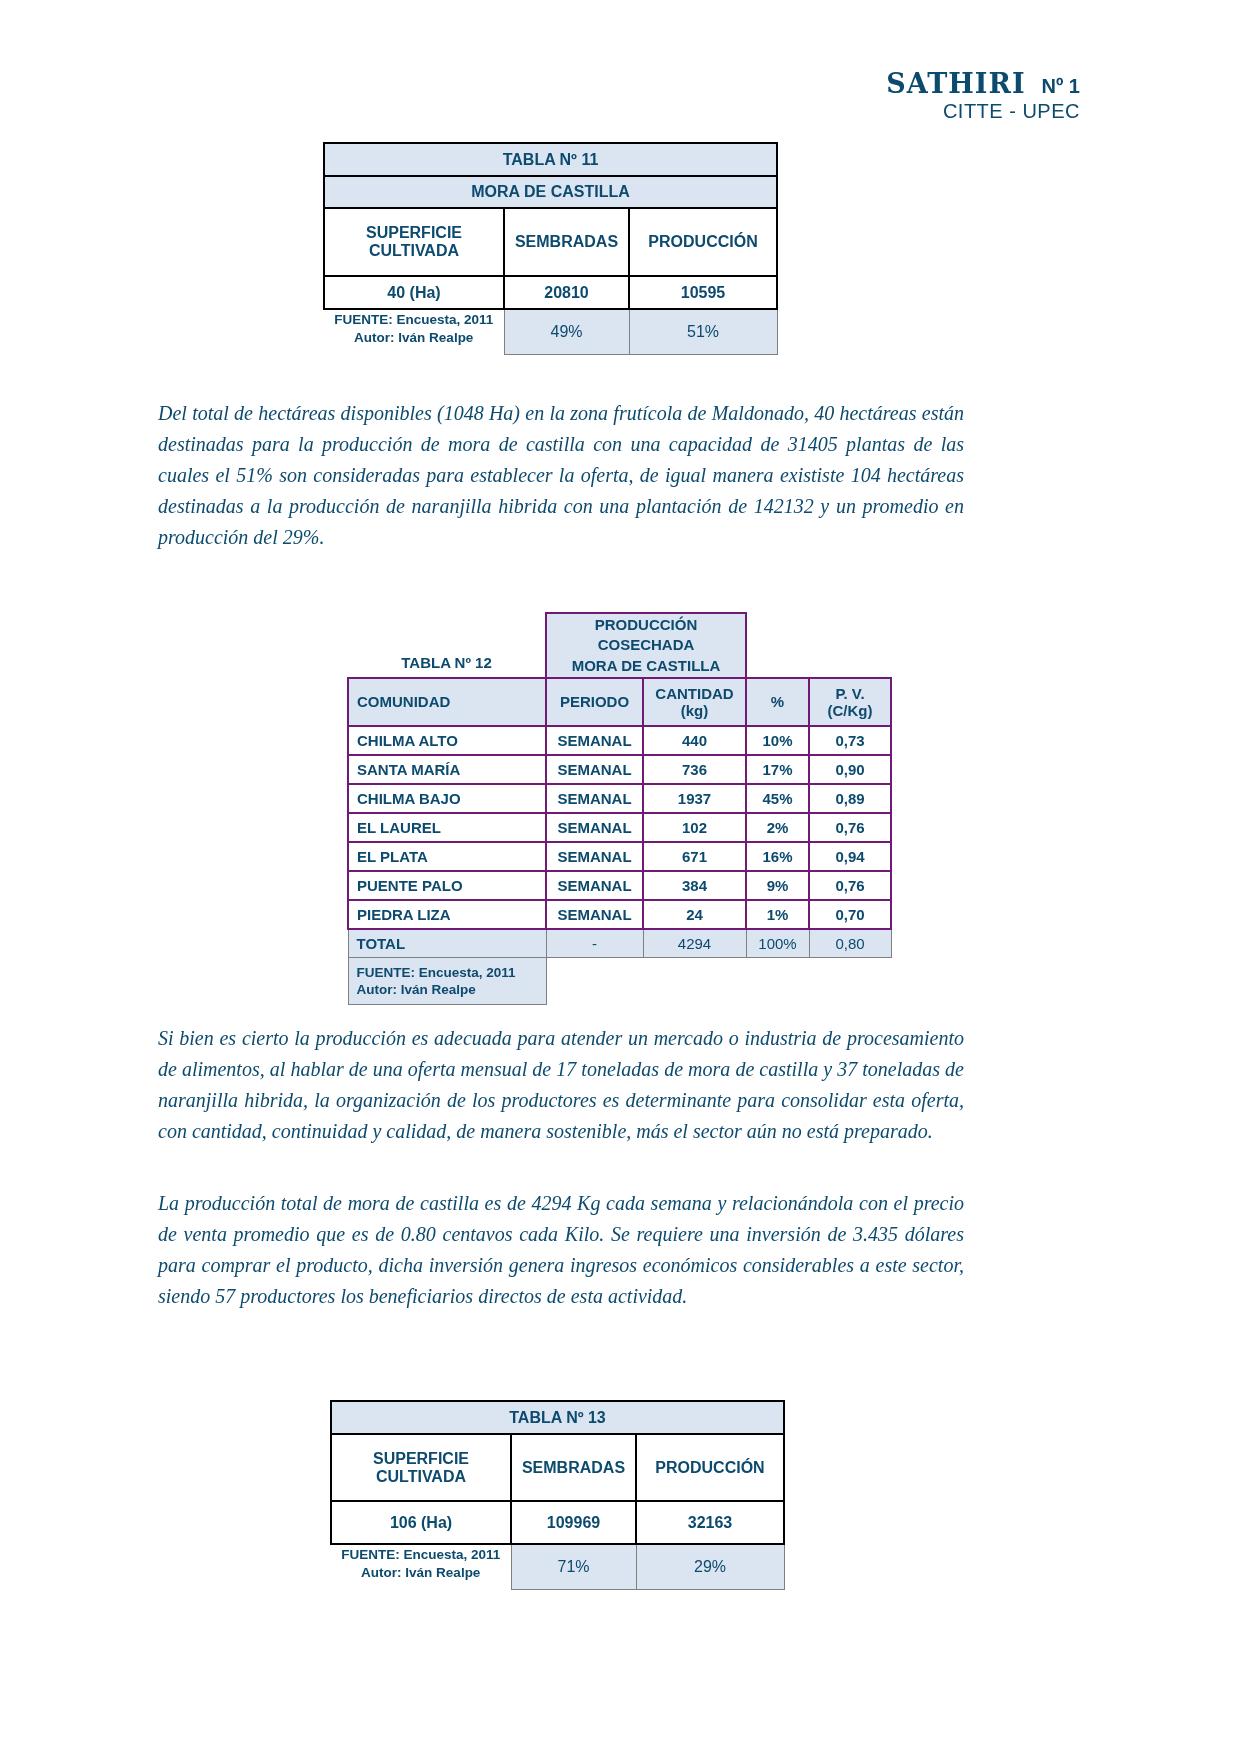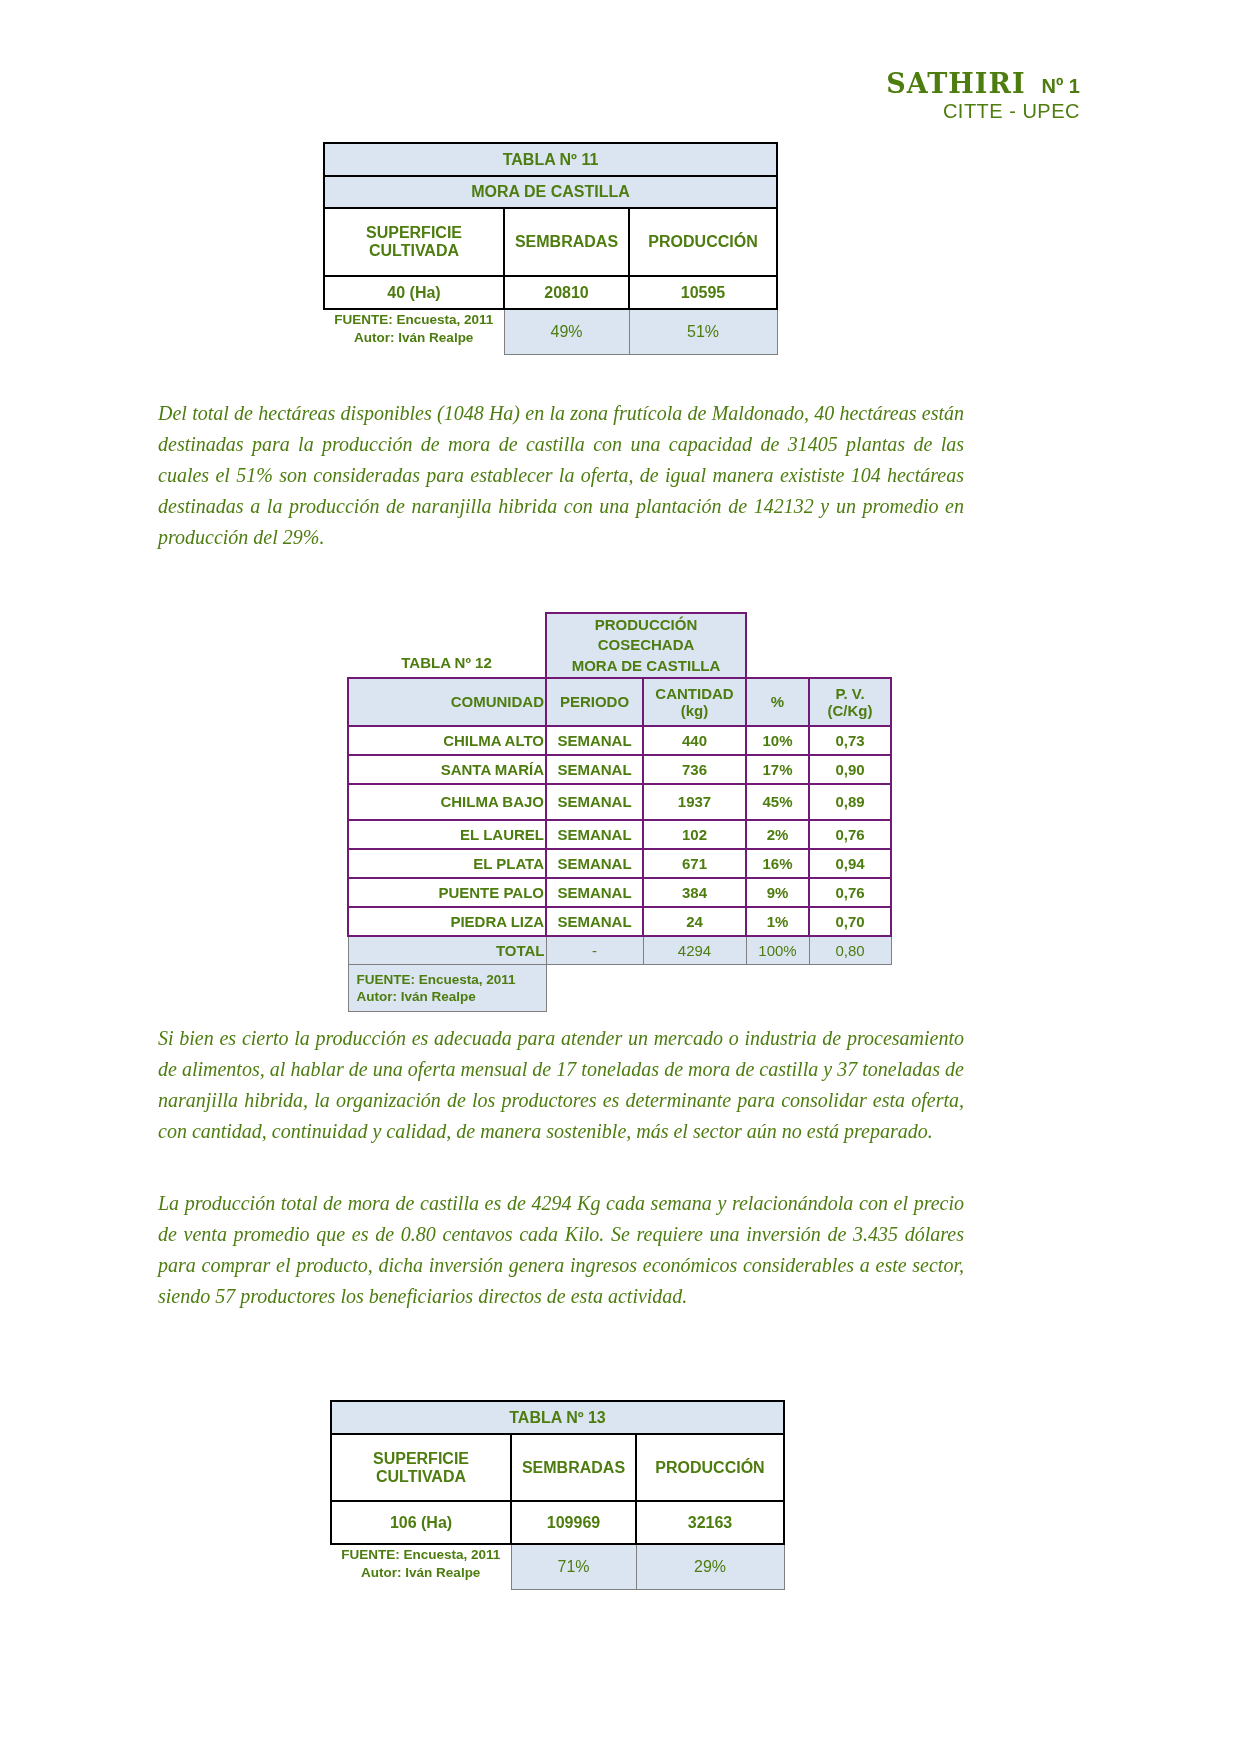--- a/index.html
+++ b/index.html
@@ -1,18 +1,18 @@
 <!DOCTYPE html>
 <html><head>
 <meta charset="utf-8">
 <style>
   html,body{margin:0;padding:0;background:#888;}
   .page{
     position:relative;width:1240px;height:1754px;background:#ffffff;
-    margin:0 auto;font-family:"Liberation Sans",sans-serif;color:#4d7c0f;
+    margin:0 auto;font-family:"Liberation Sans",sans-serif;color:#0c4a6e;
     overflow:hidden;
   }
   
   .pg-head{position:absolute;top:68px;right:160px;text-align:right;line-height:1.15;}
   .journal{font-family:"DejaVu Serif",serif;font-weight:bold;font-size:27px;letter-spacing:1px;}
   .issue{font-family:"Liberation Sans",sans-serif;font-size:20px;font-weight:bold;margin-left:16px;}
   .inst{font-family:"Liberation Sans",sans-serif;font-size:20px;letter-spacing:.5px;margin-top:1px;}
   
   .para{
     position:absolute;left:158px;width:806px;
@@ -31,21 +31,21 @@
   .t-sum .pct{background:#dbe4f1;border:1px solid #7f7f7f;font-weight:normal;}
   .t-sum .src{border:none;font-size:13.5px;line-height:1.3;vertical-align:top;padding-top:1px;}
   .t-sum .src div{white-space:nowrap;}
   
   .t-det{position:absolute;width:543px;}
   .t-det table{width:543px;}
   .t-det td{border:2px solid #701a75;font-weight:bold;font-size:15px;text-align:center;}
   .t-det .nob{border:none;font-weight:bold;vertical-align:bottom;padding-bottom:6px;}
   .t-det .box{background:#dbe4f1;line-height:1.35;}
   .t-det .hdr{background:#dbe4f1;}
-  .t-det .lft{text-align:right;padding-left:0;}
+  .t-det .lft{text-align:left;padding-left:8px;}
   .t-det .total td{background:#dbe4f1;border:1px solid #7f7f7f;font-weight:normal;}
   .t-det .total td.lft{font-weight:bold;}
   .t-det .src12{background:#dbe4f1;border:1px solid #7f7f7f;font-size:13.5px;line-height:1.3;
                 text-align:left;padding:3px 0 3px 8px;font-weight:bold;}
 </style>
 </head>
 <body>
 
 <div class="page">
 
@@ -127,21 +127,21 @@
         <td>10%</td>
         <td>0,73</td>
       </tr>
       <tr style="height:29px">
         <td class="lft">SANTA MARÍA</td>
         <td>SEMANAL</td>
         <td>736</td>
         <td>17%</td>
         <td>0,90</td>
       </tr>
-      <tr style="height:36px">
+      <tr style="height:29px">
         <td class="lft">CHILMA BAJO</td>
         <td>SEMANAL</td>
         <td>1937</td>
         <td>45%</td>
         <td>0,89</td>
       </tr>
       <tr style="height:29px">
         <td class="lft">EL LAUREL</td>
         <td>SEMANAL</td>
         <td>102</td>

